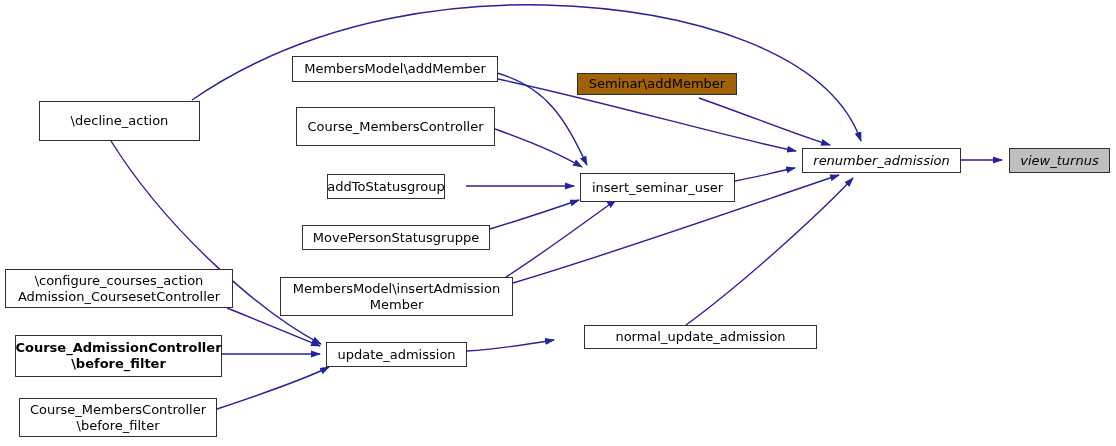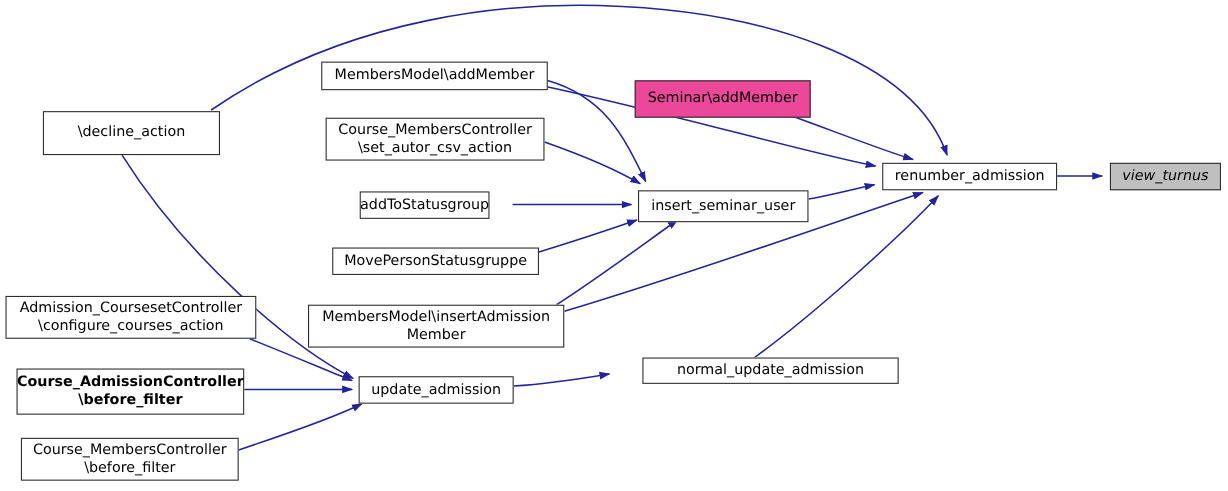--- a/index.html
+++ b/index.html
@@ -78,56 +78,55 @@
   </svg>
   <div id="nodes">
       <div class="node" style="left: 39px; top: 101px; width: 161px; height: 40px; border-color: rgb(47, 47, 47); background: rgb(255, 255, 255);">
         <span class="lbl">\decline_action</span>
       </div>
       <div class="node" style="left: 292px; top: 56px; width: 206px; height: 26px; border-color: rgb(47, 47, 47); background: rgb(255, 255, 255);">
         <span class="lbl">MembersModel\addMember</span>
       </div>
       <div class="node" style="left: 296px; top: 107px; width: 199px; height: 39px; border-color: rgb(47, 47, 47); background: rgb(255, 255, 255);">
         <span class="lbl">Course_MembersController</span>
-        <span class="lbl">\set_autor_csv_action</span>
       </div>
       <div class="node" style="left: 327px; top: 174px; width: 118px; height: 25px; border-color: rgb(47, 47, 47); background: rgb(255, 255, 255);">
         <span class="lbl">addToStatusgroup</span>
       </div>
       <div class="node" style="left: 302px; top: 225px; width: 188px; height: 25px; border-color: rgb(47, 47, 47); background: rgb(255, 255, 255);">
         <span class="lbl">MovePersonStatusgruppe</span>
       </div>
       <div class="node" style="left: 280px; top: 277px; width: 233px; height: 39px; border-color: rgb(47, 47, 47); background: rgb(255, 255, 255);">
         <span class="lbl">MembersModel\insertAdmission</span>
         <span class="lbl">Member</span>
       </div>
       <div class="node" style="left: 5px; top: 269px; width: 228px; height: 39px; border-color: rgb(47, 47, 47); background: rgb(255, 255, 255);">
+        <span class="lbl">\configure_courses_action</span>
         <span class="lbl">Admission_CoursesetController</span>
-        <span class="lbl">\configure_courses_action</span>
       </div>
       <div class="node" style="left: 15px; top: 335px; width: 207px; height: 42px; border-color: rgb(47, 47, 47); background: rgb(255, 255, 255); font-weight: bold;">
         <span class="lbl">Course_AdmissionController</span>
         <span class="lbl">\before_filter</span>
       </div>
       <div class="node" style="left: 19px; top: 398px; width: 198px; height: 39px; border-color: rgb(47, 47, 47); background: rgb(255, 255, 255);">
         <span class="lbl">Course_MembersController</span>
         <span class="lbl">\before_filter</span>
       </div>
       <div class="node" style="left: 326px; top: 342px; width: 141px; height: 25px; border-color: rgb(47, 47, 47); background: rgb(255, 255, 255);">
         <span class="lbl">update_admission</span>
       </div>
       <div class="node" style="left: 584px; top: 325px; width: 233px; height: 24px; border-color: rgb(47, 47, 47); background: rgb(255, 255, 255);">
         <span class="lbl">normal_update_admission</span>
       </div>
-      <div class="node" style="left: 577px; top: 73px; width: 160px; height: 34px; border-color: rgb(47, 47, 47); background: #ec4899;">
+      <div class="node" style="left: 577px; top: 73px; width: 160px; height: 22px; border-color: rgb(47, 47, 47); background: #a16207;">
         <span class="lbl">Seminar\addMember</span>
       </div>
       <div class="node" style="left: 580px; top: 173px; width: 155px; height: 29px; border-color: rgb(47, 47, 47); background: rgb(255, 255, 255);">
         <span class="lbl">insert_seminar_user</span>
       </div>
-      <div class="node" style="left: 802px; top: 148px; width: 159px; height: 25px; border-color: rgb(47, 47, 47); background: rgb(255, 255, 255);">
+      <div class="node" style="left: 802px; top: 148px; width: 159px; height: 25px; border-color: rgb(47, 47, 47); background: rgb(255, 255, 255); font-style: italic;">
         <span class="lbl">renumber_admission</span>
       </div>
       <div class="node highlight" style="left: 1009px; top: 148px; width: 101px; height: 25px; border-color: rgb(47, 47, 47); background: rgb(191, 191, 191);">
         <span class="lbl">view_turnus</span>
       </div>
     </div>
 </div>
 
 </body></html>

